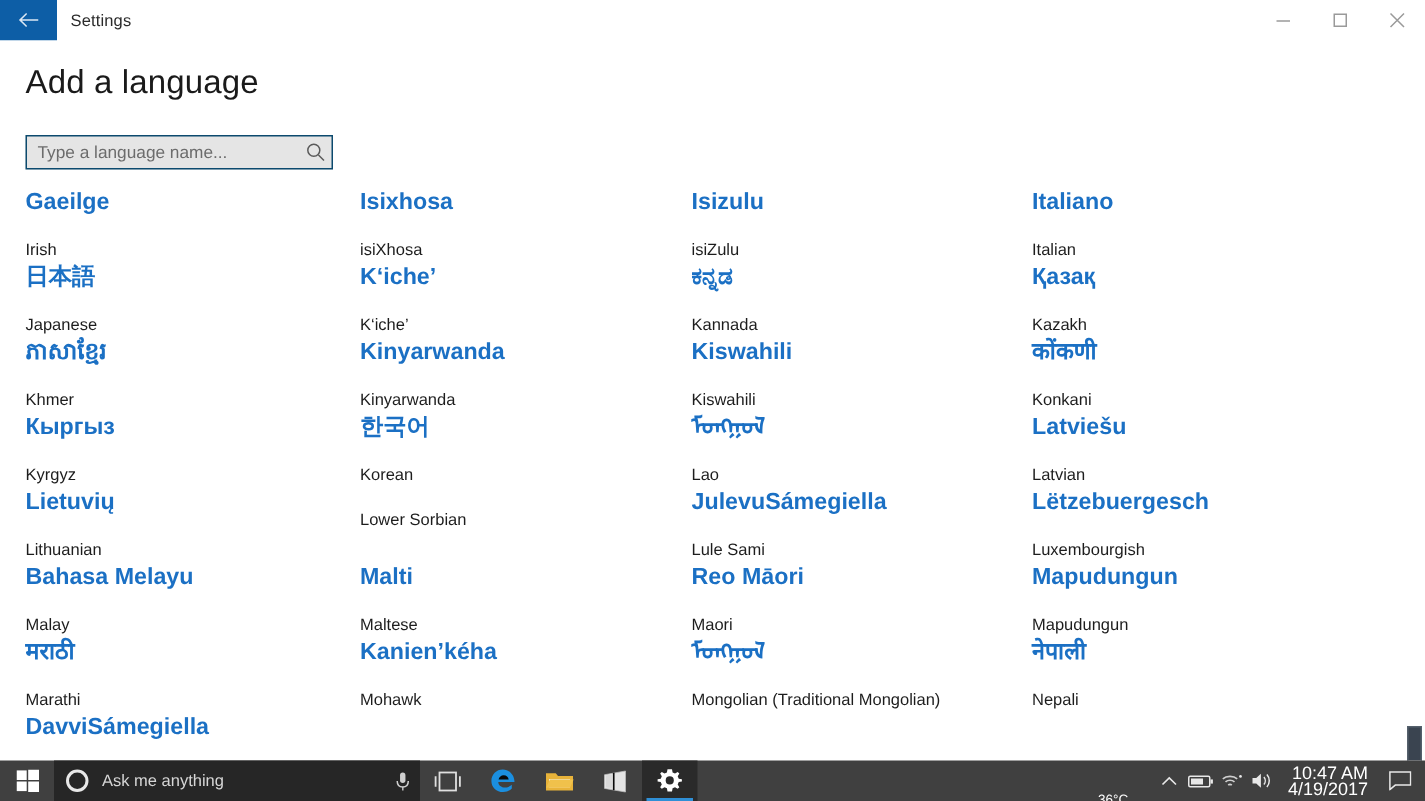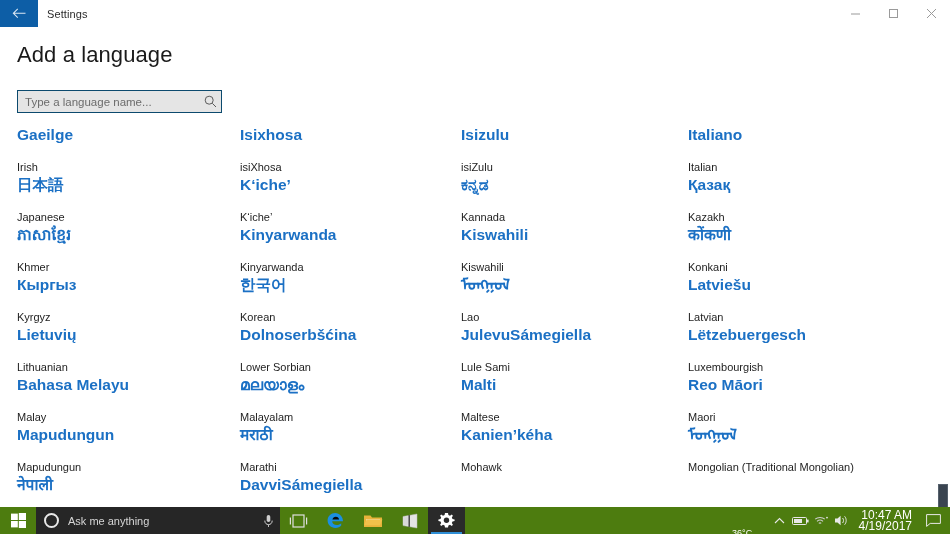--- a/index.html
+++ b/index.html
@@ -137,21 +137,21 @@
     width: 10px; height: 50px;
     background: #3a4450;
     border: 1px solid #55606c;
   }
 
   
   .taskbar {
     position: absolute;
     left: 0; bottom: 0;
     width: 950px; height: 27px;
-    background: #4d7c0f;
+    background: #404040;
     display: flex; align-items: stretch;
   }
   .tb-start {
     width: 36px;
     display: flex; align-items: center; justify-content: center;
   }
   .tb-search {
     width: 244px;
     background: #262626;
     display: flex; align-items: center;
@@ -325,38 +325,33 @@
         </div>
         <div class="lang-item">
           <div class="lang-native">Latviešu</div>
           <div class="lang-english">Latvian</div>
         </div>
         <div class="lang-item">
           <div class="lang-native">Lietuvių</div>
           <div class="lang-english">Lithuanian</div>
         </div>
         <div class="lang-item">
-          <div class="lang-native">Dolnoserbšćina</div>
           <div class="lang-english">Lower Sorbian</div>
         </div>
         <div class="lang-item">
           <div class="lang-native">JulevuSámegiella</div>
           <div class="lang-english">Lule Sami</div>
         </div>
         <div class="lang-item">
           <div class="lang-native">Lëtzebuergesch</div>
           <div class="lang-english">Luxembourgish</div>
         </div>
         <div class="lang-item">
           <div class="lang-native">Bahasa Melayu</div>
           <div class="lang-english">Malay</div>
-        </div>
-        <div class="lang-item">
-          <div class="lang-native">മലയാളം</div>
-          <div class="lang-english">Malayalam</div>
         </div>
         <div class="lang-item">
           <div class="lang-native">Malti</div>
           <div class="lang-english">Maltese</div>
         </div>
         <div class="lang-item">
           <div class="lang-native">Reo Māori</div>
           <div class="lang-english">Maori</div>
         </div>
         <div class="lang-item">

